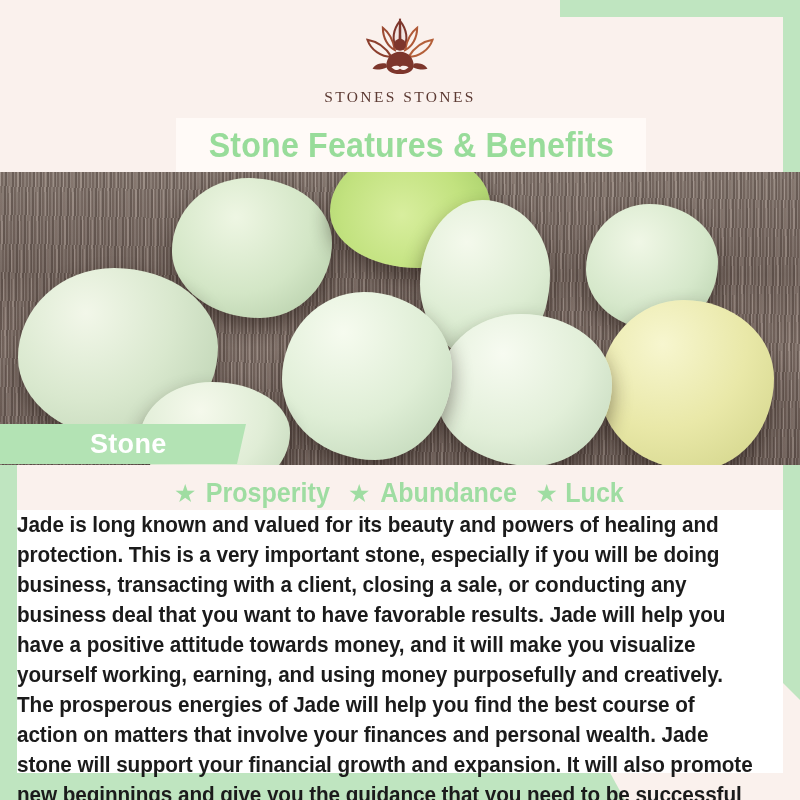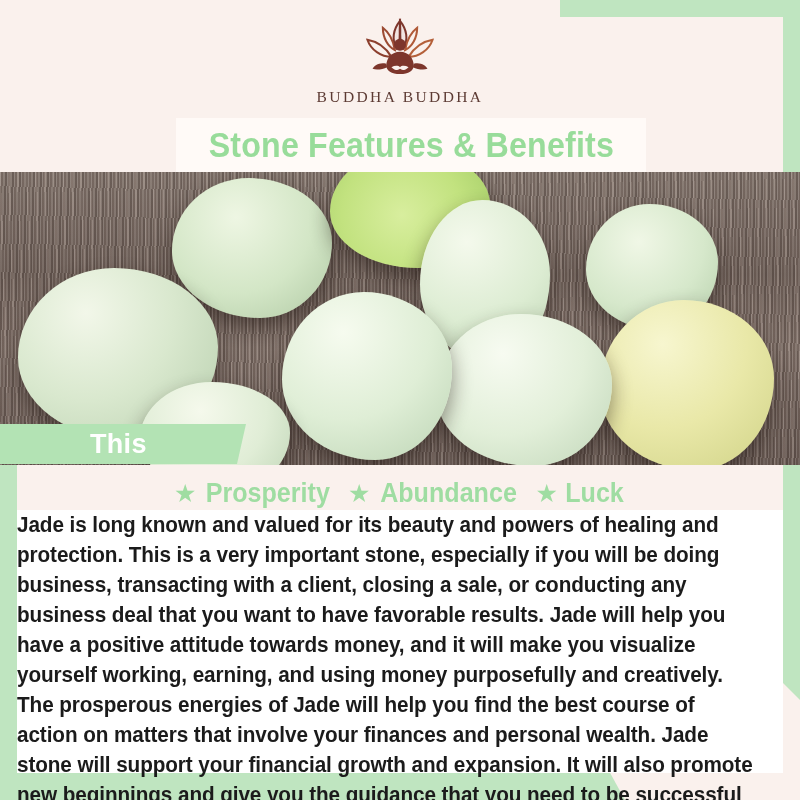--- a/index.html
+++ b/index.html
@@ -262,42 +262,42 @@
       <g fill="#7d362c">
         <circle cx="60" cy="36" r="7"></circle>
         <path d="M60 44 C50 44 44 52 44 60 C44 66 50 70 60 70 C70 70 76 66 76 60 C76 52 70 44 60 44 Z"></path>
         <path d="M44 58 C36 56 30 60 28 64 C34 66 40 64 45 62 Z"></path>
         <path d="M76 58 C84 56 90 60 92 64 C86 66 80 64 75 62 Z"></path>
       </g>
       <g fill="#faf1ed">
         <path d="M50 62 C54 60 58 60 60 62 C62 60 66 60 70 62 C66 66 62 66 60 64 C58 66 54 66 50 62 Z"></path>
       </g>
     </svg>
-    <div id="brand-name">BUDDHA BUDDHA</div>
+    <div id="brand-name">STONES STONES</div>
   </div>
 
   <div id="title-banner">
     <span id="title-text">Stone Features &amp; Benefits</span>
   </div>
 
   <div id="photo">
     <div class="wood"></div>
     <div class="stone s2"></div>
     <div class="stone s3"></div>
     <div class="stone s7"></div>
     <div class="stone s4"></div>
     <div class="stone s1"></div>
     <div class="stone s8"></div>
     <div class="stone s6"></div>
     <div class="stone s5"></div>
     <div class="stone s9"></div>
   </div>
 
   <div id="jade-band">
-    <span id="jade-label">This</span>
+    <span id="jade-label">Stone</span>
   </div>
 
   <div id="keywords">
     <div class="keyword">
       <span class="star-icon">★</span>
       <span class="keyword-label">Prosperity</span>
     </div>
     <div class="keyword">
       <span class="star-icon">★</span>
       <span class="keyword-label">Abundance</span>

